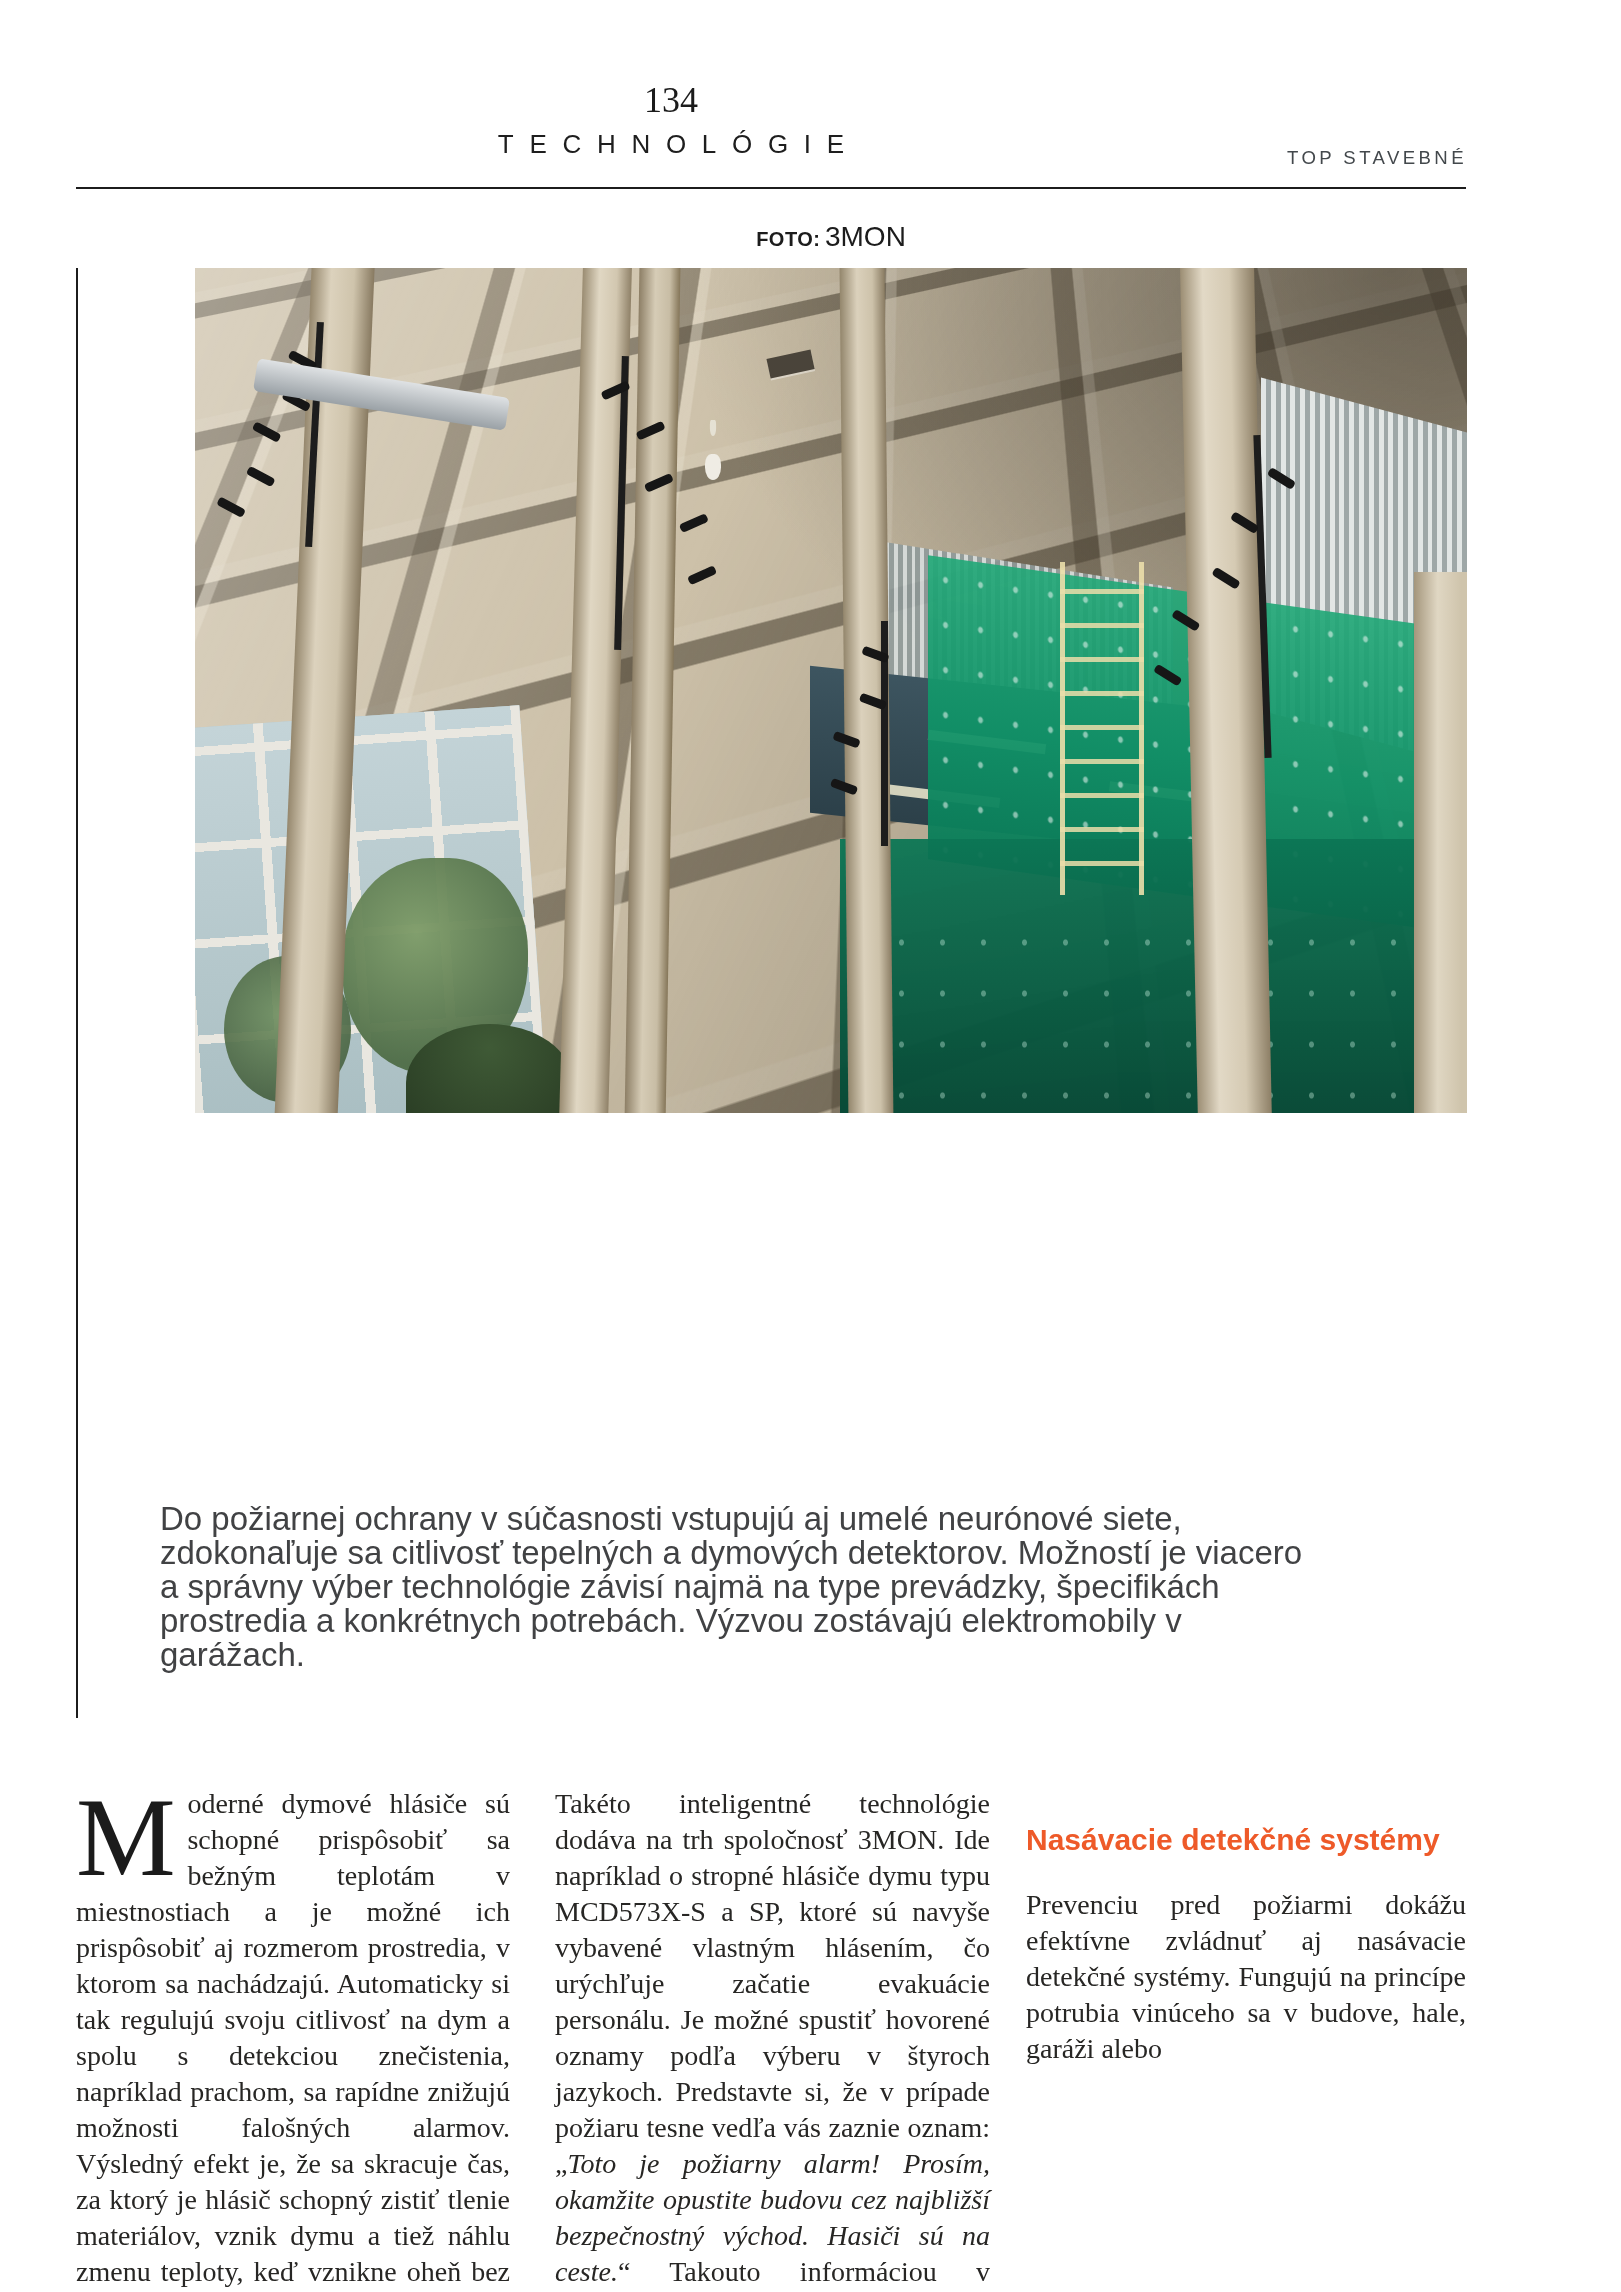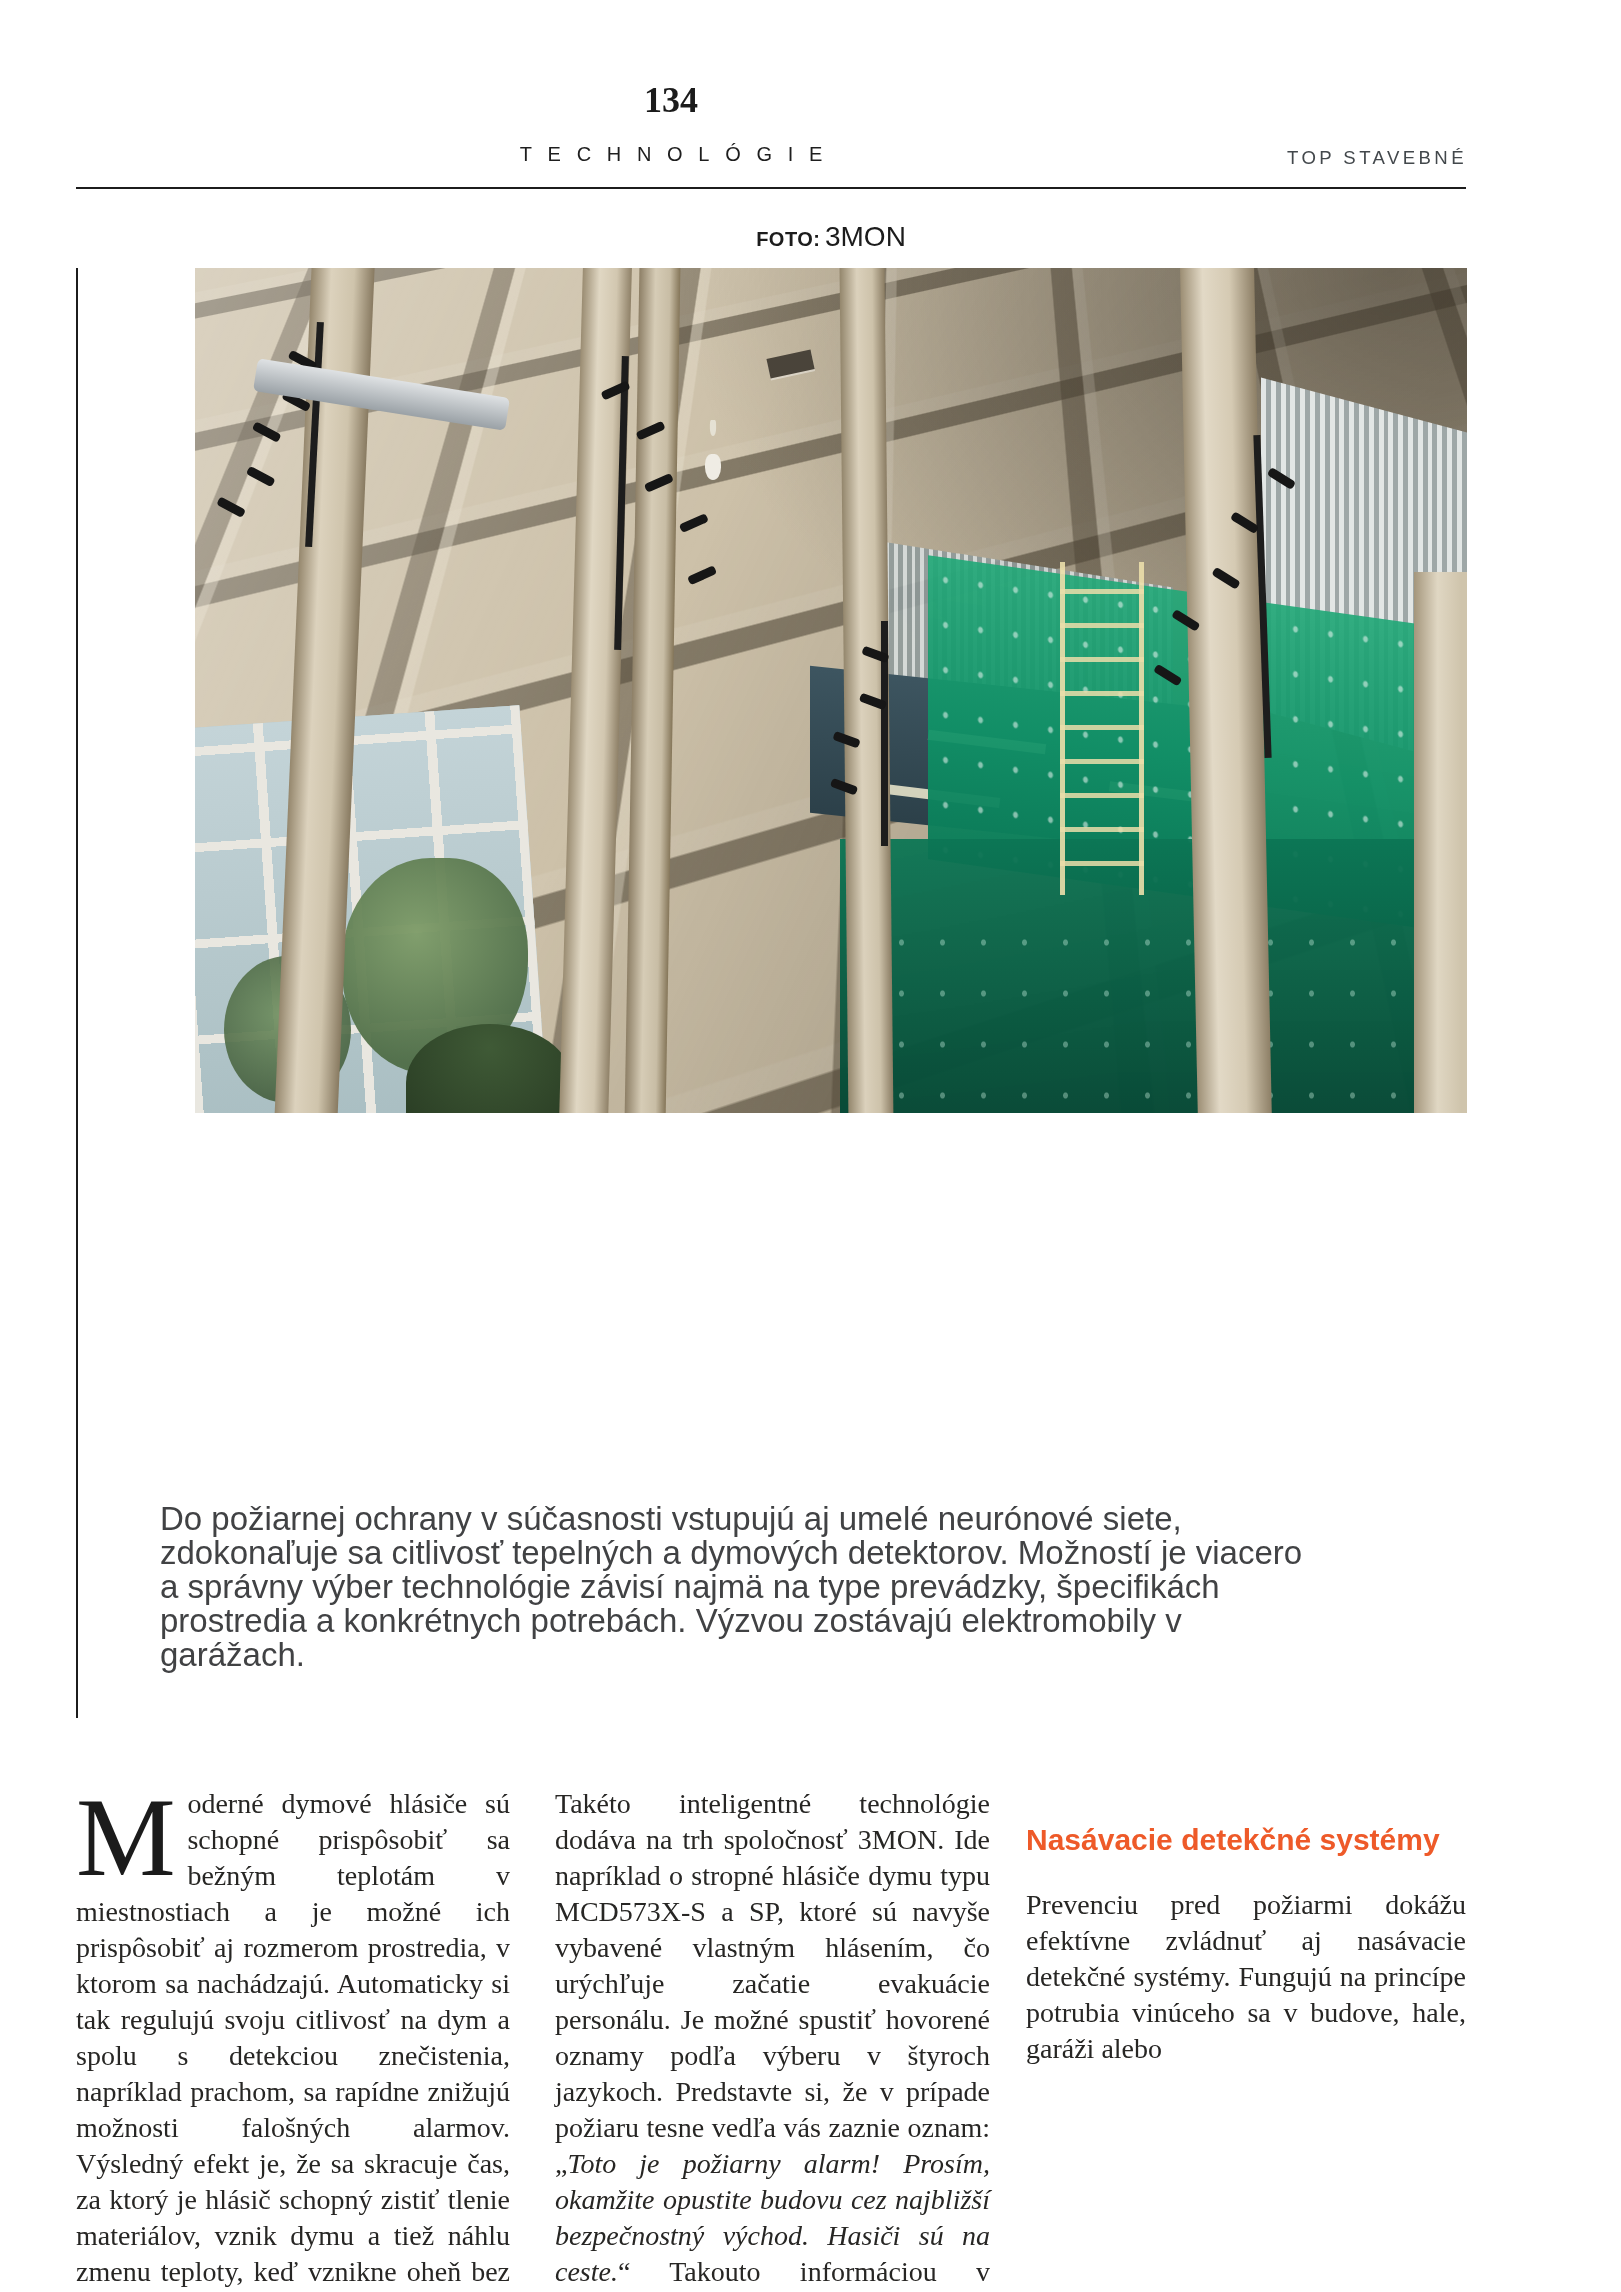--- a/index.html
+++ b/index.html
@@ -1,22 +1,22 @@
 <!DOCTYPE html>
 <html lang="sk"><head>
 <meta charset="utf-8">
 <style>
   html,body{margin:0;padding:0;background:#ffffff;}
   .page{position:relative;width:1621px;height:2293px;background:#ffffff;overflow:hidden;
         font-family:"Liberation Sans",sans-serif;}
 
   
   .header-center{position:absolute;top:82px;left:426px;width:490px;text-align:center;}
-  .page-number{font-family:"Liberation Serif",serif;font-weight:700;font-size:36px;line-height:1;color:#1b1b1b;}
-  .section-title{margin-top:26px;font-size:20px;line-height:1;letter-spacing:15.7px;text-indent:15.7px;color:#1e1e1e;}
+  .page-number{font-family:"Liberation Serif",serif;font-weight:400;font-size:36px;line-height:1;color:#1b1b1b;}
+  .section-title{margin-top:13px;font-size:26px;line-height:1;letter-spacing:15.7px;text-indent:15.7px;color:#1e1e1e;}
   .brand{position:absolute;top:147px;left:1137px;width:330px;text-align:right;font-size:18.6px;
          letter-spacing:3.4px;color:#43484c;}
   .top-rule{position:absolute;top:187px;left:76px;width:1390px;height:2px;background:#1c1c1c;}
   .photo-credit{position:absolute;top:221px;left:195px;width:1272px;text-align:center;color:#1c1c1c;}
   .photo-credit .lbl{font-weight:700;font-size:20px;letter-spacing:0.5px;}
   .photo-credit .val{font-family:Liberation Sans, sans-serif;font-size:28px;}
   .left-rule{position:absolute;top:268px;left:76px;width:2px;height:1450px;background:#1c1c1c;}
 
   
   .photo{position:absolute;top:268px;left:195px;width:1272px;height:845px;overflow:hidden;background:#cec2ab;}

